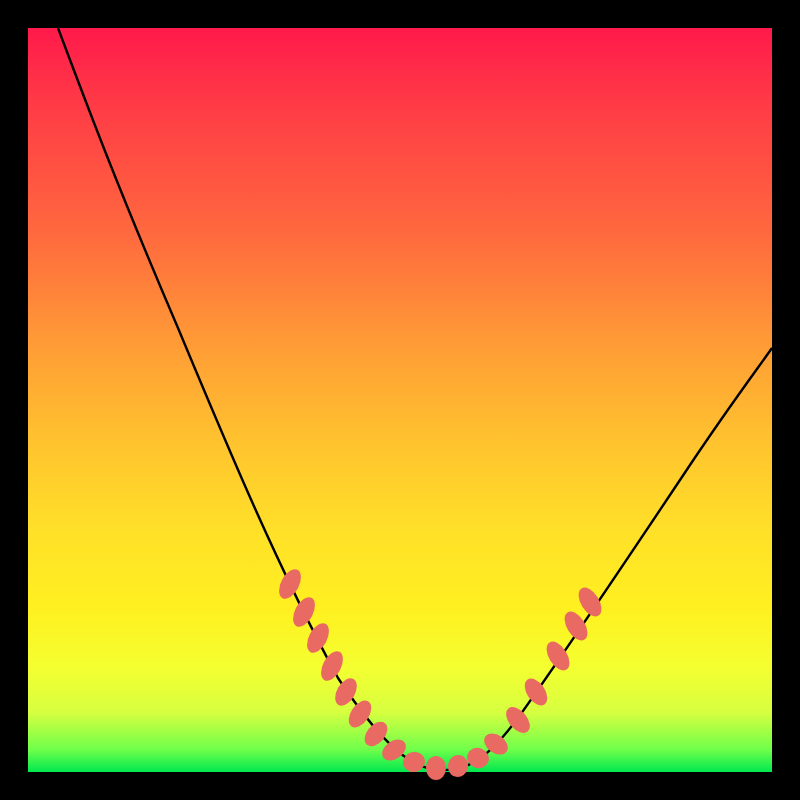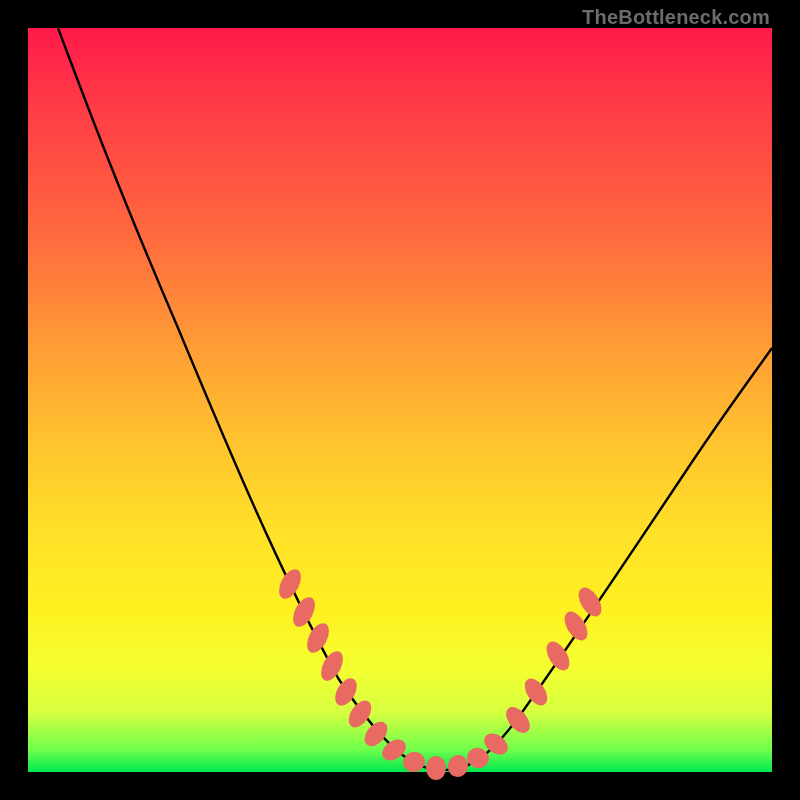--- a/index.html
+++ b/index.html
@@ -58,21 +58,20 @@
     width: 744px;
     height: 744px;
     overflow: visible;
   }
 </style>
 </head>
 <body>
 
 <div class="frame">
 
-  <div class="attribution">TheBottleneck.com</div>
 
   <div class="plot-area">
     <svg class="curves" viewBox="0 0 744 744" preserveAspectRatio="none">
       <path d="M 30 0
                C 60 80, 90 160, 150 300
                C 200 420, 250 540, 310 650
                C 350 710, 380 740, 410 742
                C 440 744, 460 730, 490 690
                C 540 620, 600 530, 660 440
                C 700 380, 730 340, 744 320" fill="none" stroke="#000000" stroke-width="2.4"></path>

